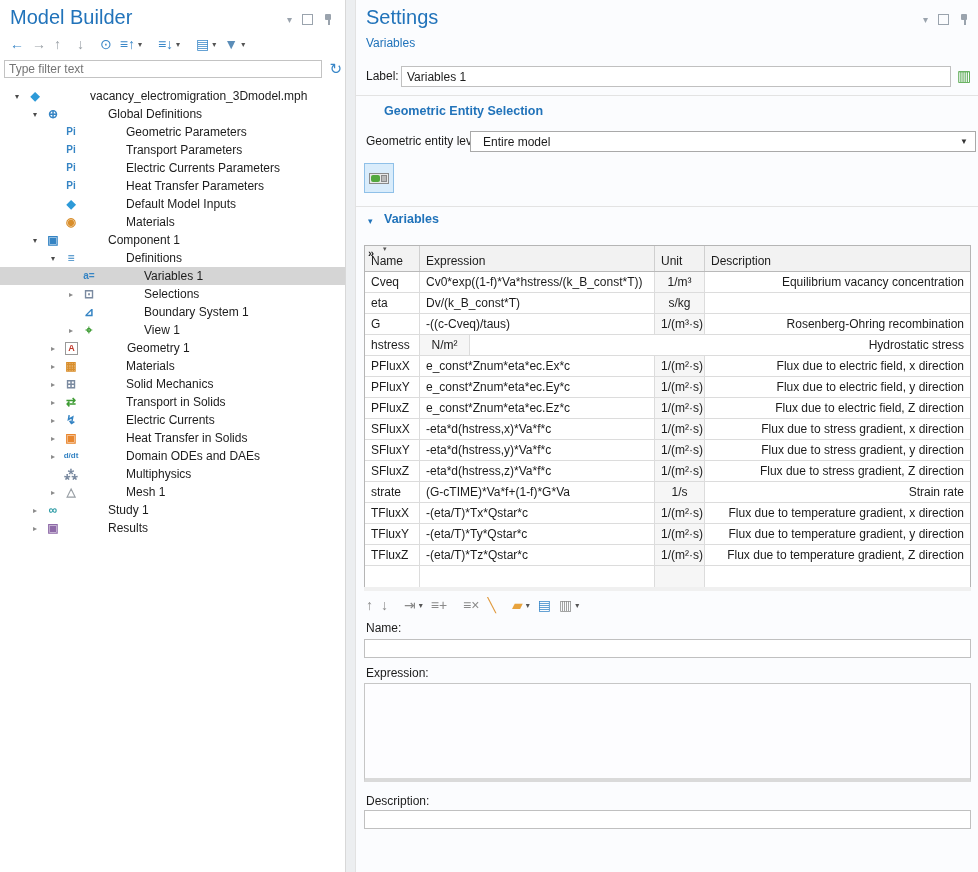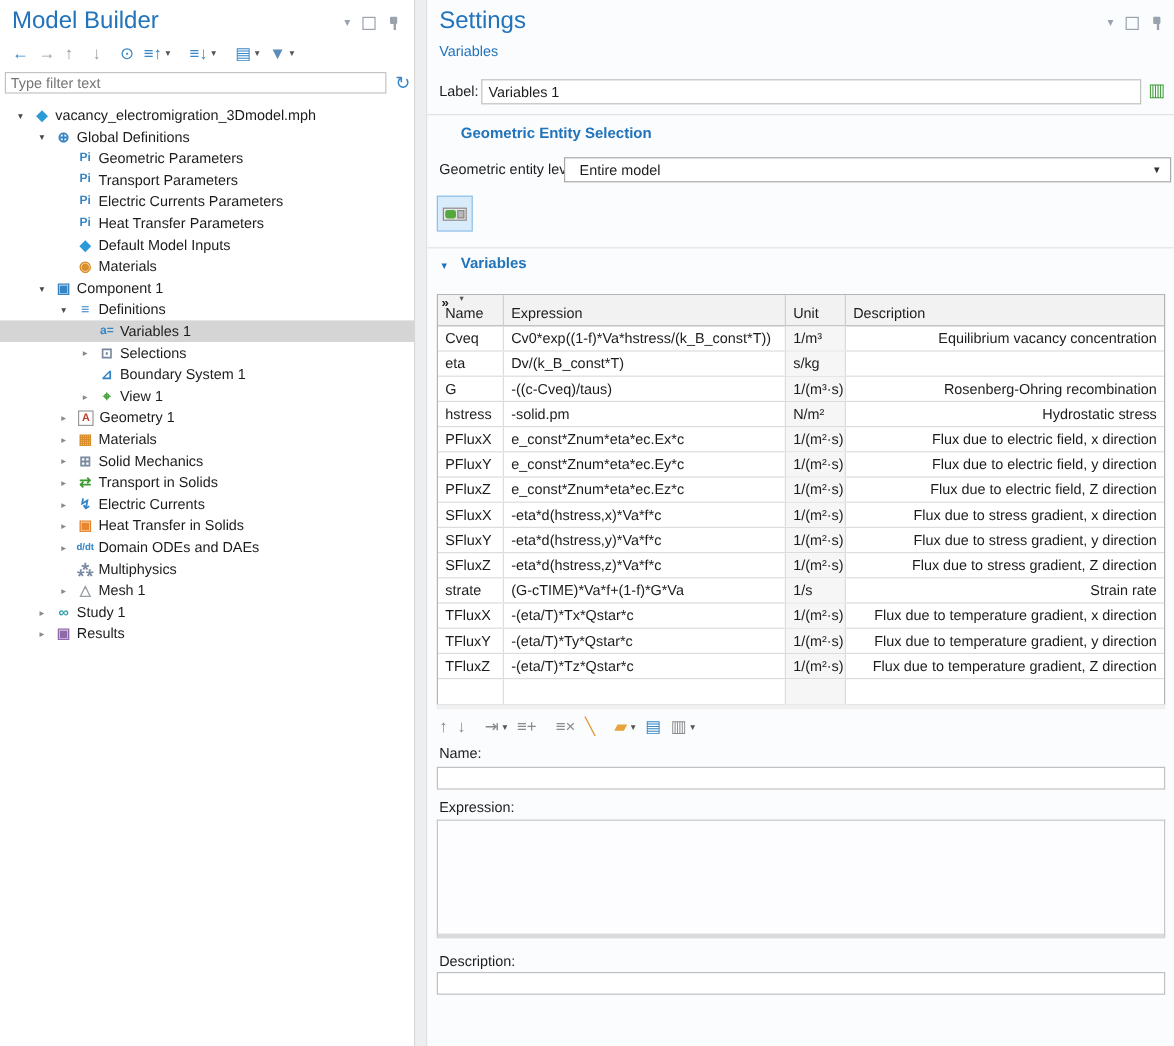--- a/index.html
+++ b/index.html
@@ -32,21 +32,21 @@
   .filter-input{position:absolute;left:0;top:0;width:318px;height:18px;border:1px solid #c3c3c3;background:#fff;
     font-family:"Liberation Sans",sans-serif;font-size:12px;color:#444;padding:0 4px;box-sizing:border-box;}
   .filter-refresh{position:absolute;right:2px;top:0;font-size:15px;}
   
   .tree{position:absolute;left:0;top:87px;width:345px;}
   .tree-row{height:18px;display:flex;align-items:center;white-space:nowrap;}
   .tree-row.selected{background:#d5d5d5;}
   .tw-exp{width:18px;text-align:center;font-size:8px;flex:none;}
   .tw-ic{width:18px;text-align:center;font-size:12px;line-height:12px;flex:none;font-weight:bold;}
   .tw-ic.boxed{font-weight:bold;border:1px solid #999;background:#fff;width:11px;height:11px;line-height:11px;margin:0 3px;}
-  .tw-label{padding-left:2px;color:#1c1c1c;}
+  .tw-label{padding-left:2px;color:#1c1c1c;margin-left:44px;}
   
   .sub-title{position:absolute;left:10px;top:36px;font-size:12px;color:#2173ba;}
   .hr{position:absolute;left:0;width:623px;border-top:1px solid #e3e3e3;}
   .sec-title{position:absolute;left:28px;font-size:12.5px;font-weight:bold;color:#2173ba;}
   .form-label{position:absolute;font-size:12px;color:#1c1c1c;}
   .txt-input{position:absolute;border:1px solid #c0c0c0;background:#fff;font-family:"Liberation Sans",sans-serif;
     font-size:12px;color:#1c1c1c;padding:0 5px;box-sizing:border-box;}
   
   .edit-label-btn{position:absolute;left:598px;top:66px;width:20px;height:20px;text-align:center;font-size:15px;line-height:20px;cursor:default;}
   
@@ -63,21 +63,21 @@
   
   .var-table{position:absolute;left:8px;top:245px;width:607px;border:1px solid #b5b5b5;background:#fff;box-sizing:border-box;}
   .vt-header{display:flex;background:#f2f2f2;border-bottom:1px solid #b9b9b9;height:26px;box-sizing:border-box;}
   .vt-hcell{border-right:1px solid #cfcfcf;box-sizing:border-box;position:relative;font-size:12px;}
   .vt-hcell:last-child{border-right:none;}
   .vt-hlabel{position:absolute;left:6px;bottom:3px;}
   .hdr-move{position:absolute;left:3px;top:1px;font-size:11px;font-weight:bold;color:#222;}
   .hdr-caret{position:absolute;left:18px;top:-1px;font-size:7px;color:#555;}
   .col-0{width:55px;}
   .col-1{width:235px;}
-  .col-2{width:50px;}
+  .col-2{width:50px;text-align:center;}
   .col-3{width:265px;flex:1;text-align:right;}
   .vt-row{display:flex;height:21px;border-bottom:1px solid #dcdcdc;box-sizing:border-box;}
   .vt-row:last-child{border-bottom:none;}
   .vt-cell{border-right:1px solid #dcdcdc;box-sizing:border-box;padding:0 6px;line-height:20px;white-space:nowrap;overflow:hidden;font-size:12px;}
   .vt-cell:last-child{border-right:none;}
   .vt-cell.unit{background:#f6f6f6;}
   .table-strip{position:absolute;left:8px;top:587px;width:607px;height:4px;background:#f0f0f0;}
   
   .vt-toolbar{position:absolute;left:6px;top:593px;height:24px;display:flex;align-items:center;}
   
@@ -333,21 +333,20 @@
         <div class="vt-cell col-3"></div>
       </div>
       <div class="vt-row">
         <div class="vt-cell col-0">G</div>
         <div class="vt-cell col-1">-((c-Cveq)/taus)</div>
         <div class="vt-cell col-2 unit">1/(m³·s)</div>
         <div class="vt-cell col-3">Rosenberg-Ohring recombination</div>
       </div>
       <div class="vt-row">
         <div class="vt-cell col-0">hstress</div>
-        <div class="vt-cell col-1">-solid.pm</div>
         <div class="vt-cell col-2 unit">N/m²</div>
         <div class="vt-cell col-3">Hydrostatic stress</div>
       </div>
       <div class="vt-row">
         <div class="vt-cell col-0">PFluxX</div>
         <div class="vt-cell col-1">e_const*Znum*eta*ec.Ex*c</div>
         <div class="vt-cell col-2 unit">1/(m²·s)</div>
         <div class="vt-cell col-3">Flux due to electric field, x direction</div>
       </div>
       <div class="vt-row">

